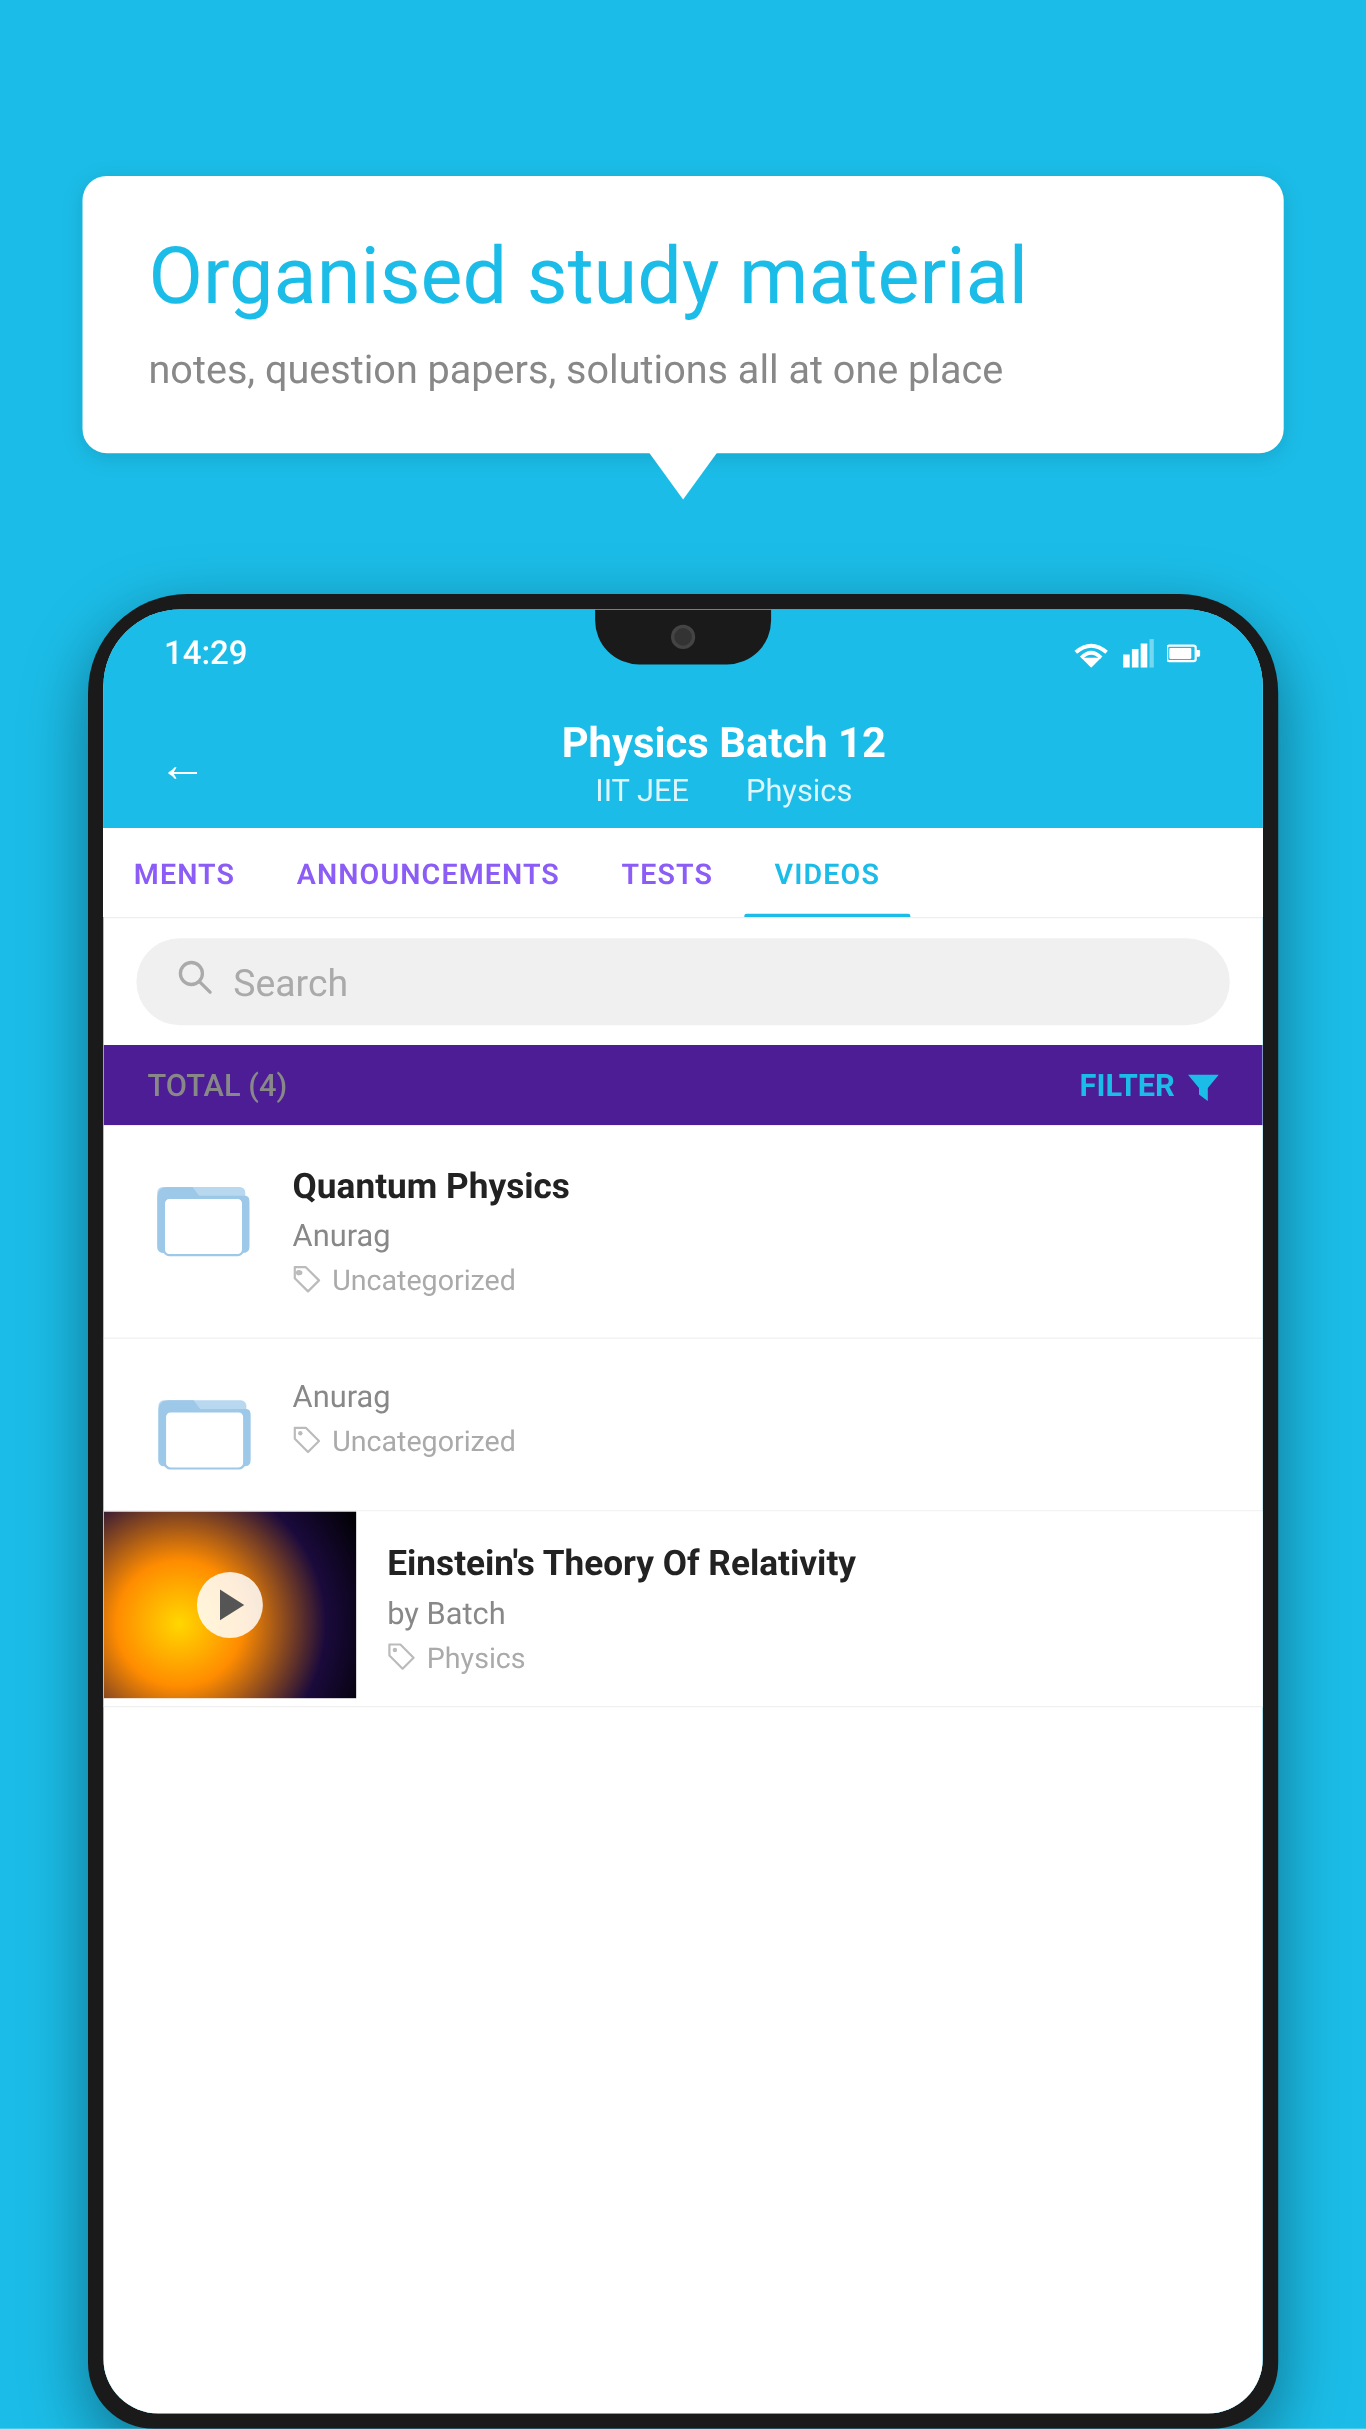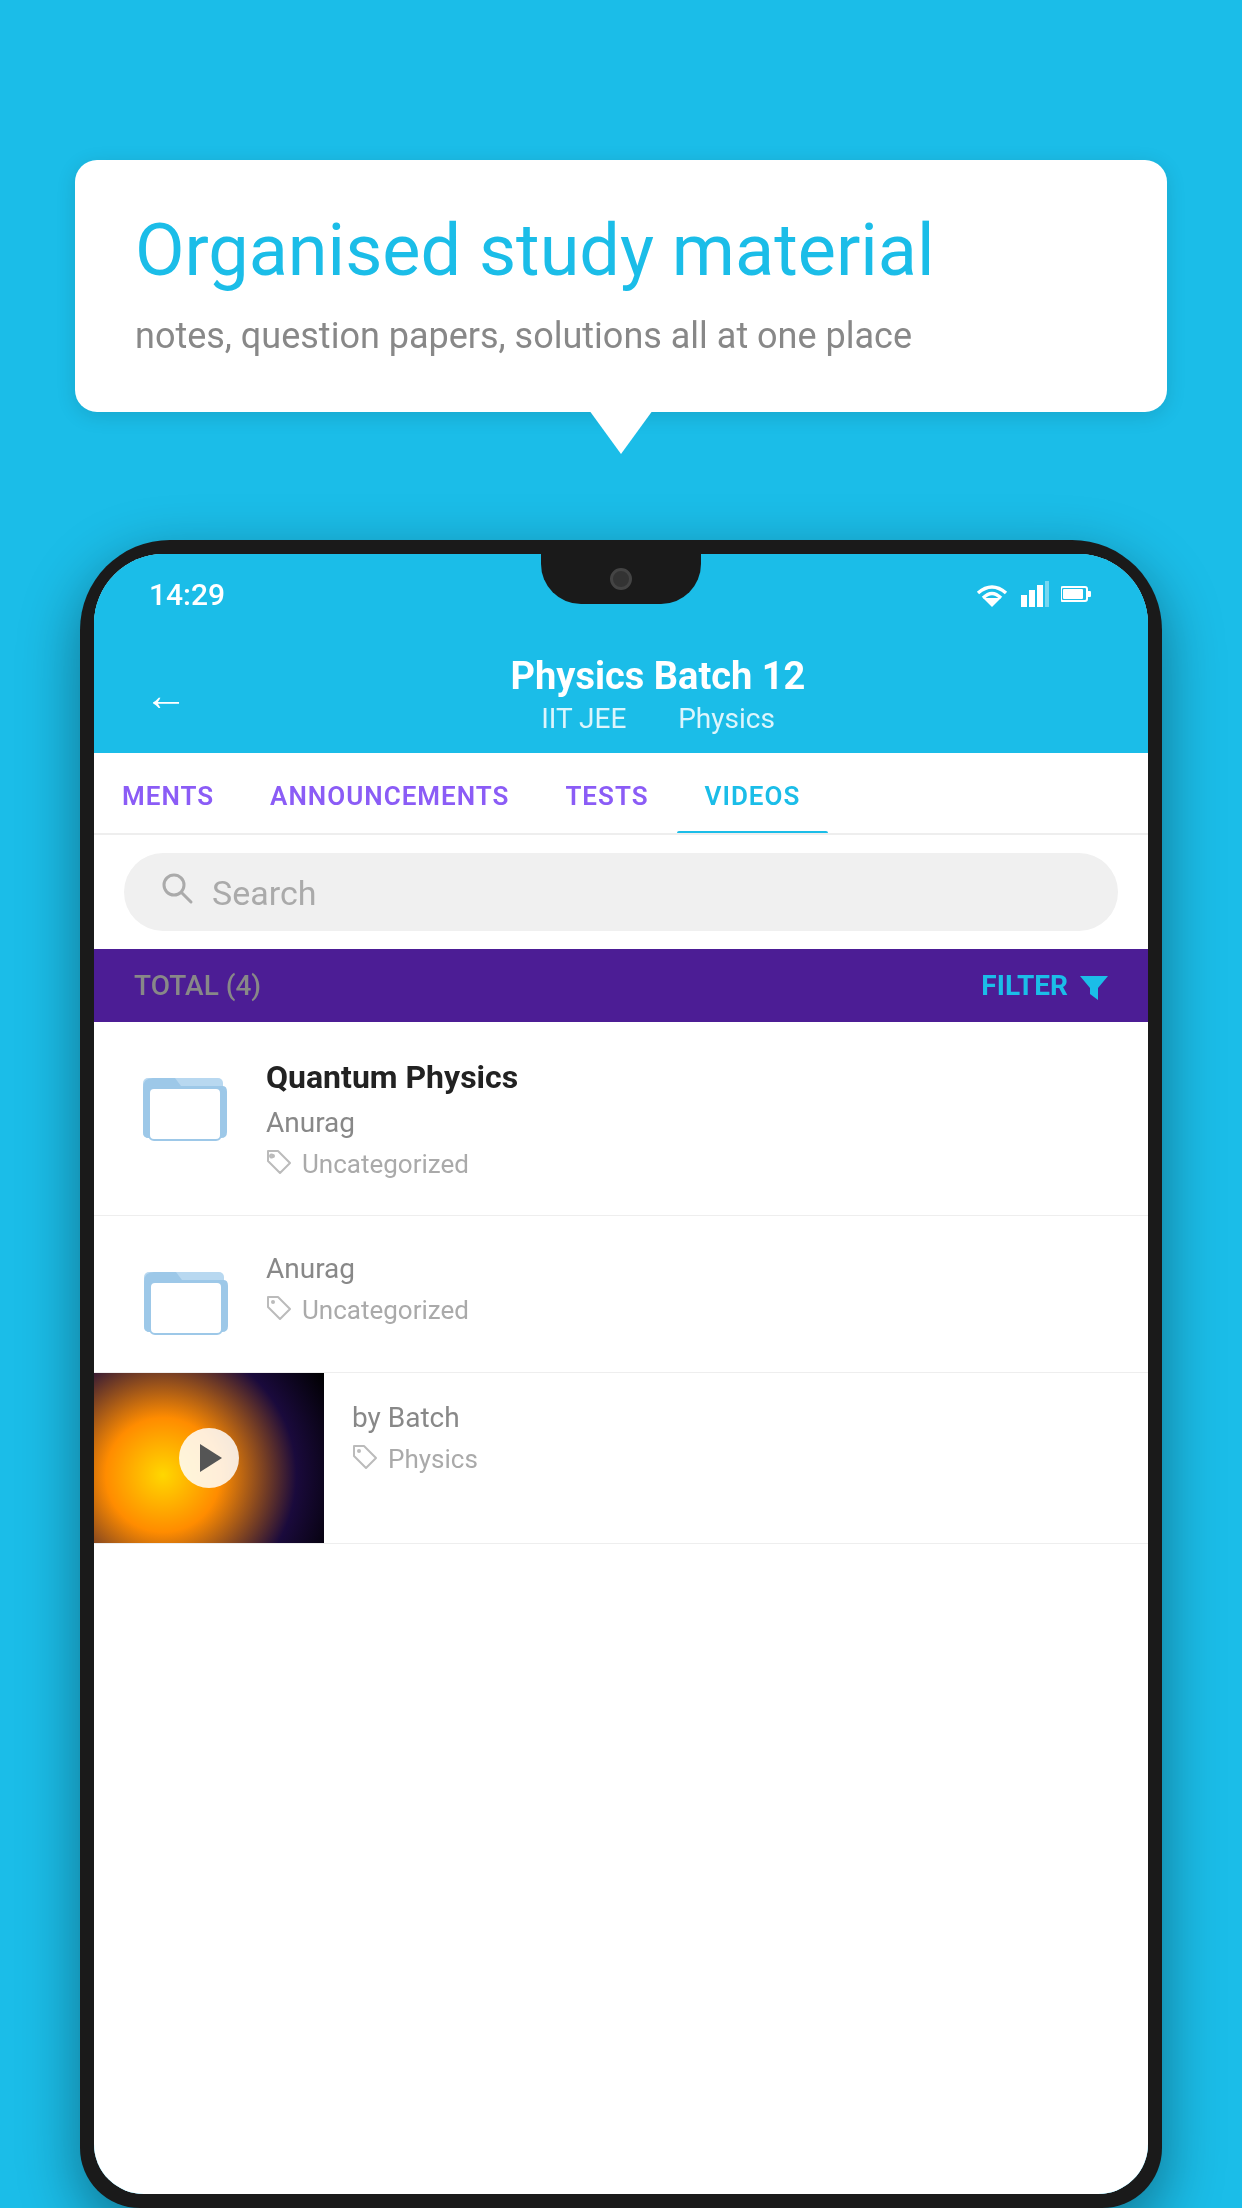--- a/index.html
+++ b/index.html
@@ -478,20 +478,21 @@
           </div>
 
           <div class="video-item-last">
             <div class="video-thumbnail">
               <div class="thumb-bg"></div>
               <div class="play-btn">
                 <div class="play-triangle"></div>
               </div>
             </div>
             <div class="video-info-last">
+              <div class="video-title">Einstein's Theory Of Relativity</div>
               <div class="video-author">by Batch</div>
               <div class="video-tag">
                 <svg width="26" height="26" viewBox="0 0 26 26">
                   <path d="M2,2 L12,2 L24,14 L14,24 L2,12 Z" fill="none" stroke="#bbb" stroke-width="2" stroke-linejoin="round"></path>
                   <circle cx="7" cy="7" r="2" fill="#bbb"></circle>
                 </svg>
                 <span>Physics</span>
               </div>
             </div>
           </div>

